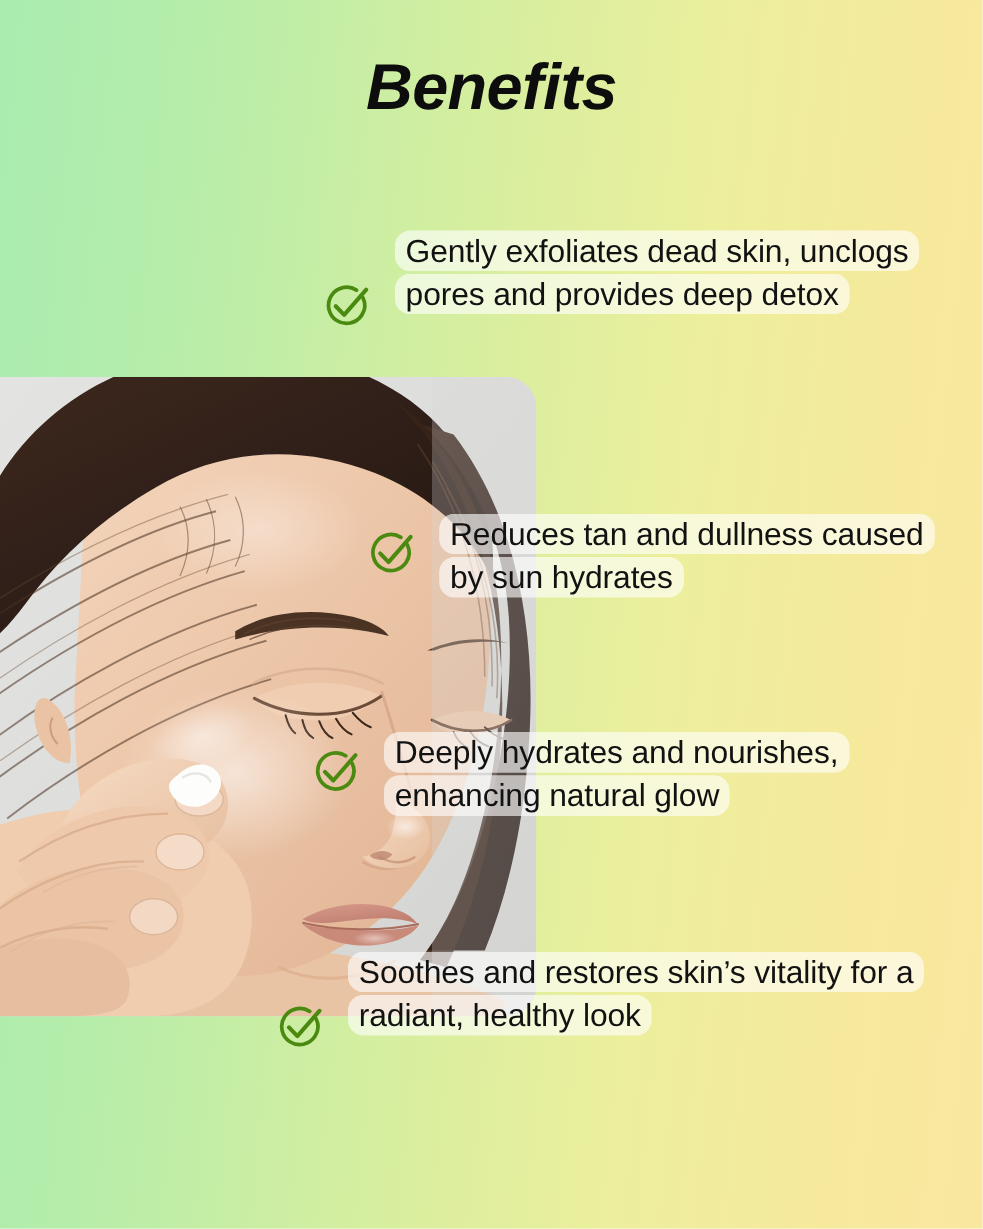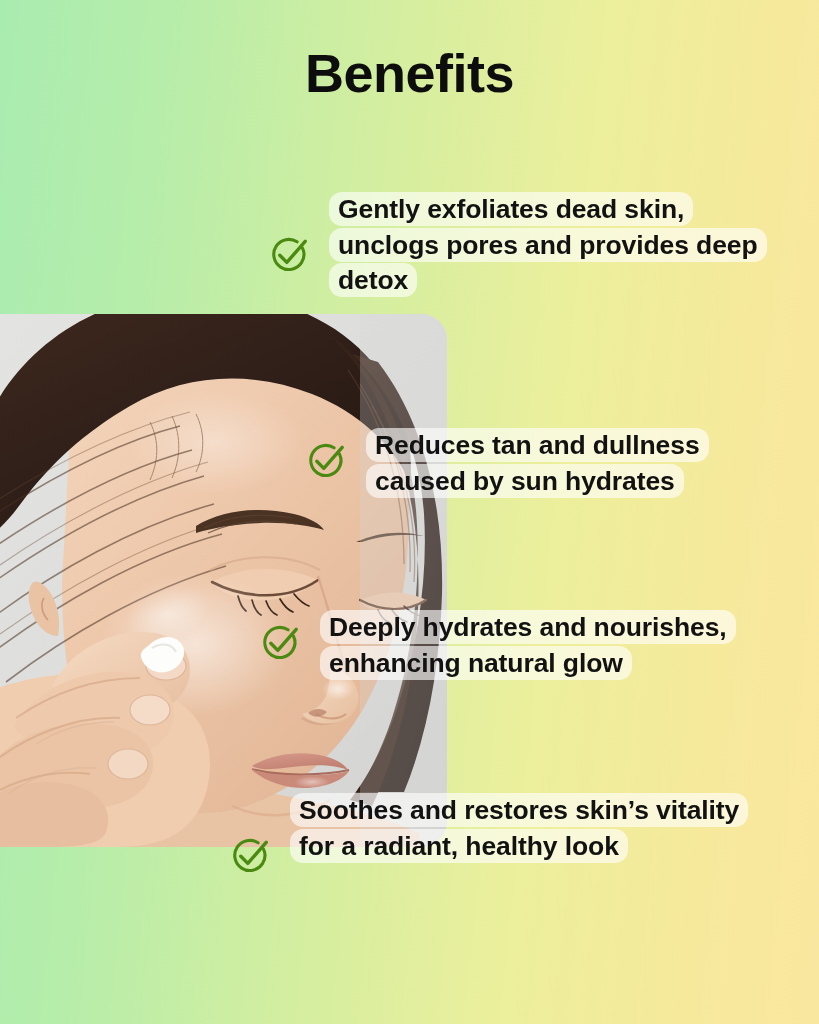--- a/index.html
+++ b/index.html
@@ -17,29 +17,29 @@
   #photo-wrap{
     position:absolute;left:0;top:314px;width:447px;height:533px;overflow:hidden;
     border-top-right-radius:26px;border-bottom-right-radius:26px;
   }
   #photo{position:absolute;inset:0;background:#dedede;overflow:hidden;}
   #photo svg{position:absolute;left:0;top:0;width:447px;height:533px;display:block;}
 
   
   #title{
     position:absolute;left:0;right:0;top:46px;text-align:center;
-    font-size:54px;font-weight:700;color:#0d0d0d;
+    font-size:54px;font-weight:700;font-style:italic;color:#0d0d0d;
     letter-spacing:-0.5px;line-height:1;
   }
 
   
   .benefit{position:absolute;display:flex;align-items:flex-start;}
   .check-icon{flex:0 0 auto;display:block;}
   .benefit-text{
-    font-size:26.5px;font-weight:700;color:#121212;line-height:1.34;
+    font-size:26.5px;font-weight:400;color:#121212;line-height:1.34;
     letter-spacing:-0.1px;
   }
   .benefit-text span{
     background:rgba(255,255,255,0.62);
     border-radius:13px;
     padding:2px 9px;
     -webkit-box-decoration-break:clone;
     box-decoration-break:clone;
     display:inline;
   }

